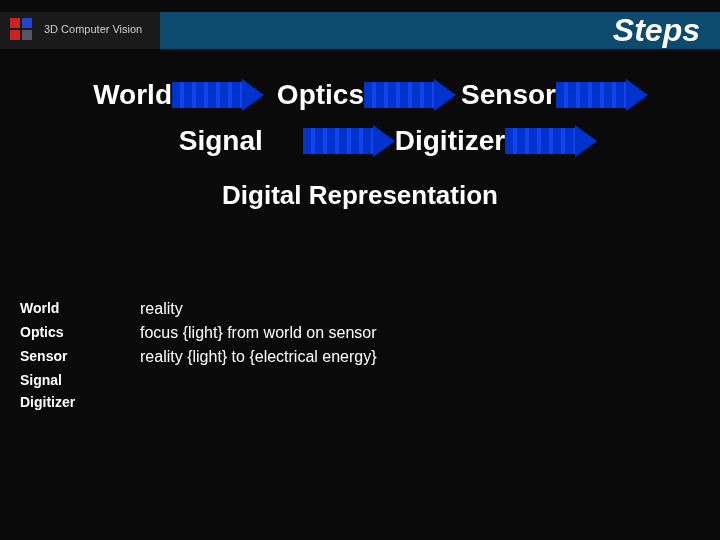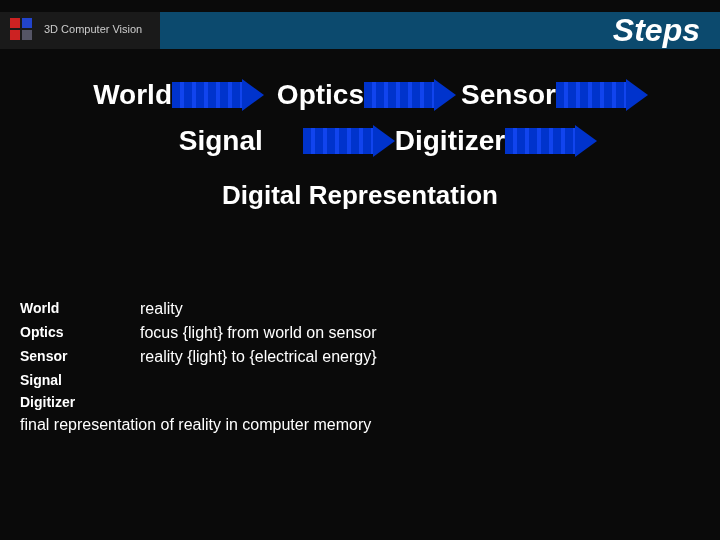--- a/index.html
+++ b/index.html
@@ -262,15 +262,14 @@
       <span class="def-term">Sensor</span>
       <span class="def-desc">reality {light} to {electrical energy}</span>
     </div>
     <div class="def-row">
       <span class="def-term">Signal</span>
     </div>
     <div class="def-row">
       <span class="def-term">Digitizer</span>
     </div>
     <div class="def-row">
-      <span class="def-desc">final representation of reality in computer memory</span>
     </div>
   </div>
 
 </body></html>

